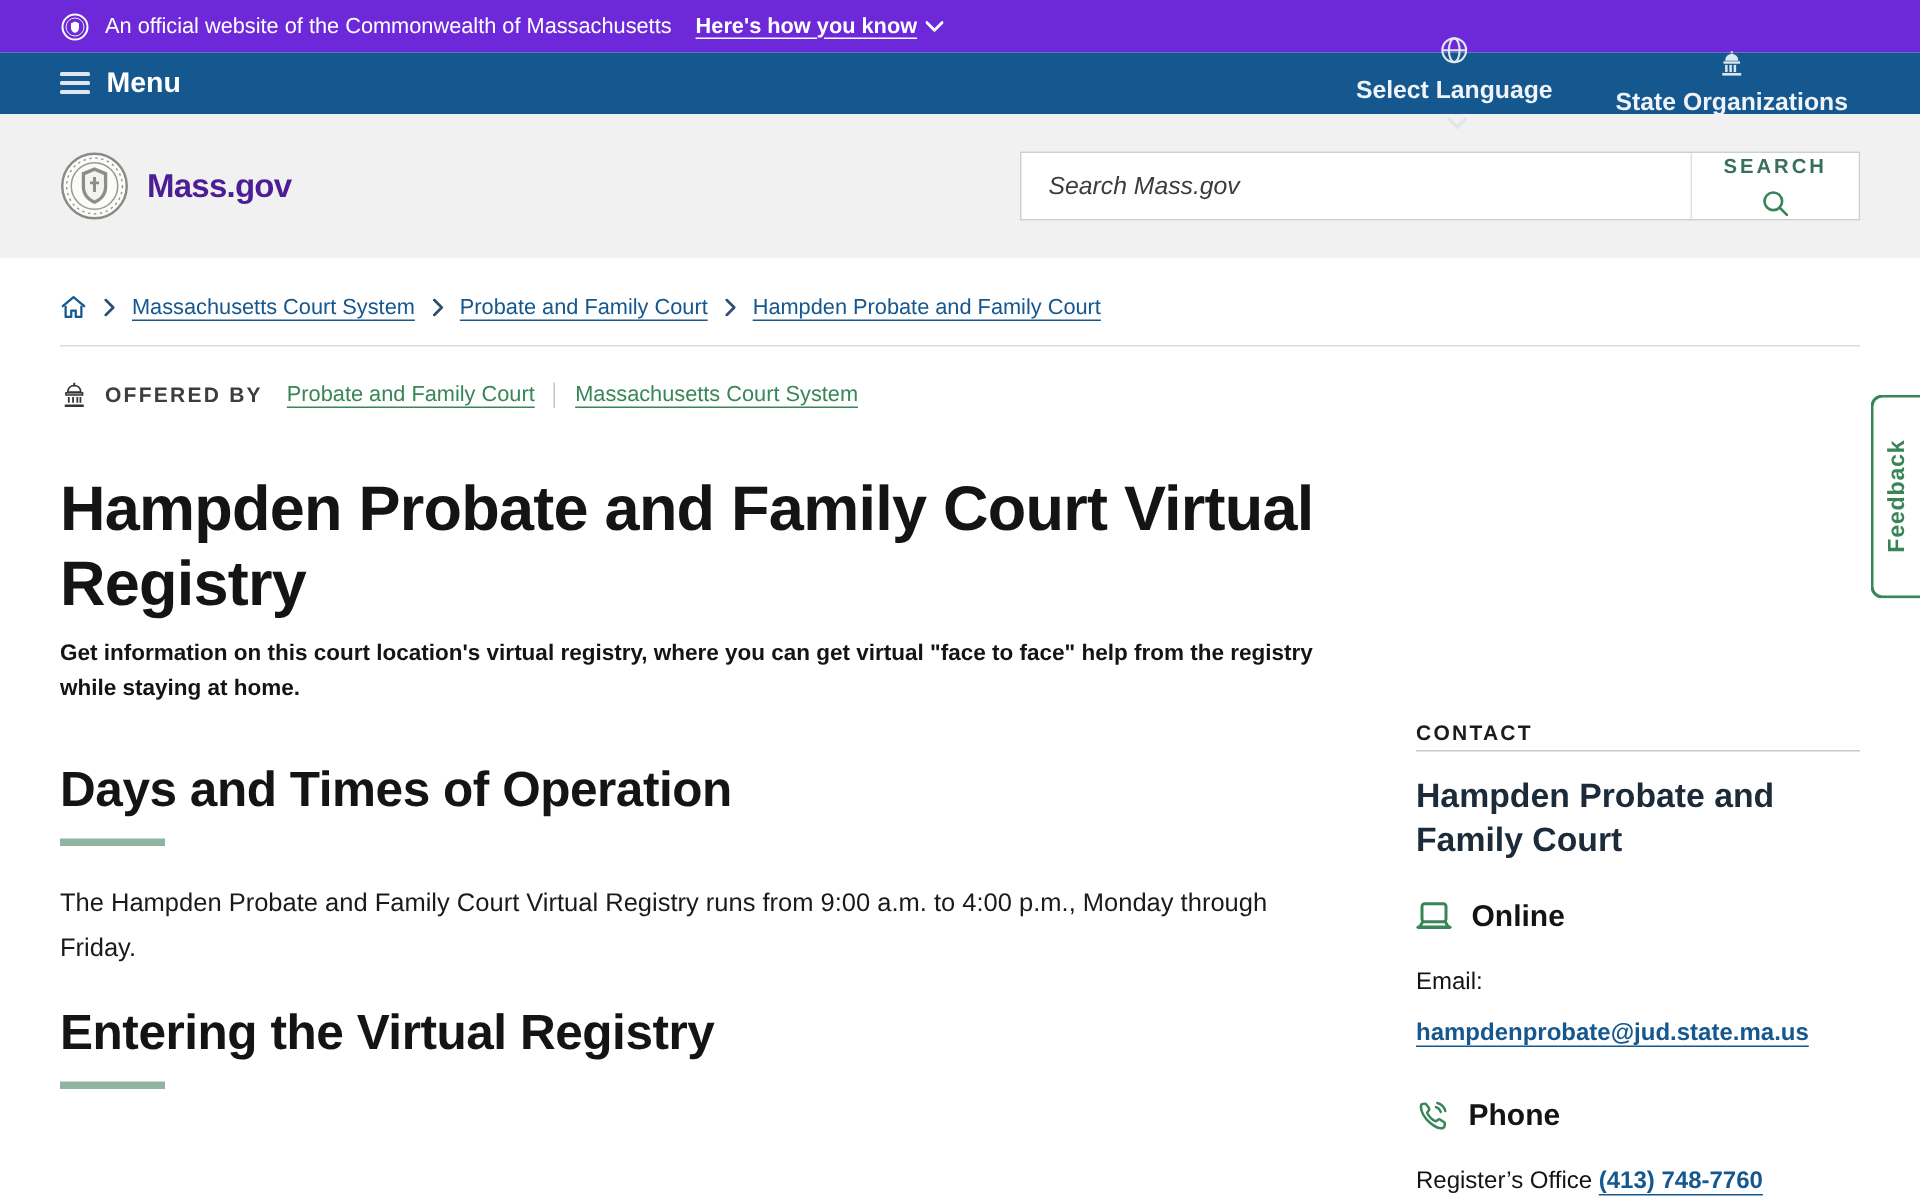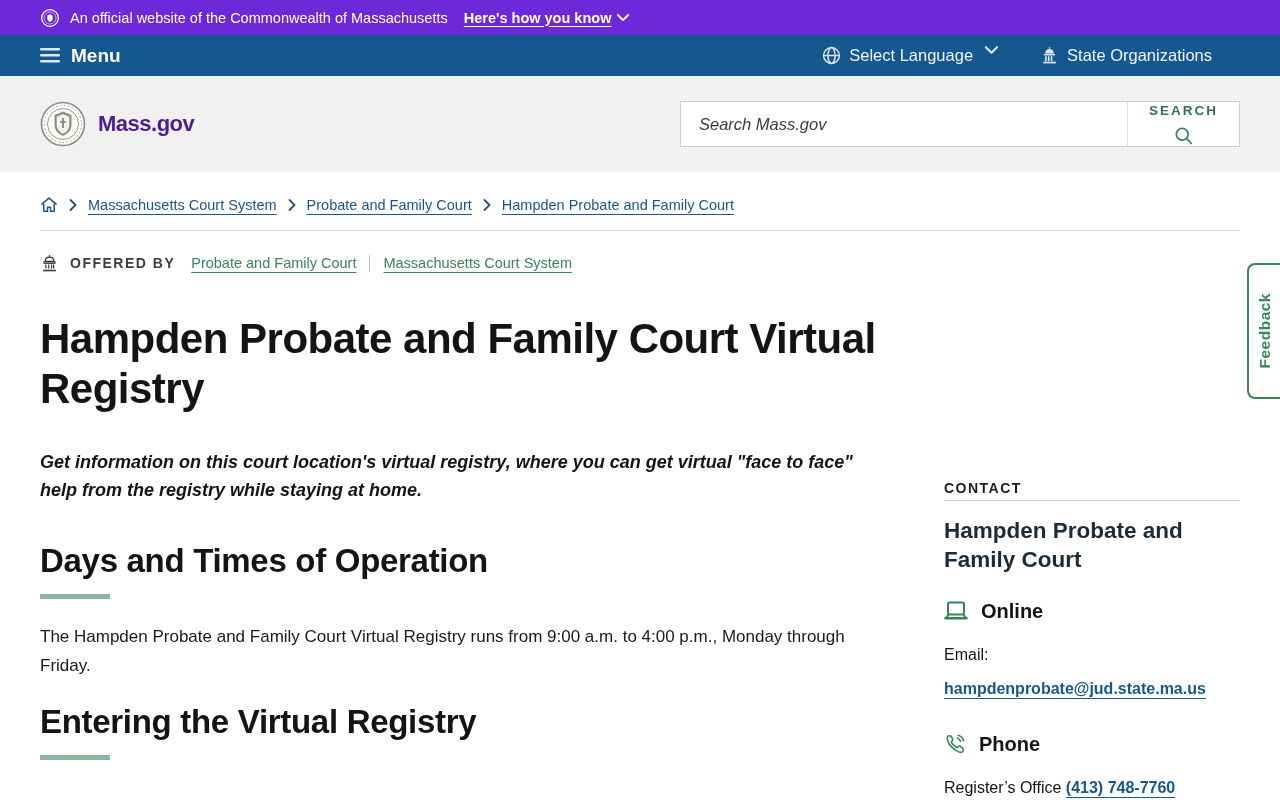--- a/index.html
+++ b/index.html
@@ -21,25 +21,25 @@
   }
   .banner .seal-icon { display:flex; margin-right:10px; }
   .banner-link {
     margin-left:16px; font-weight:700; text-decoration:underline;
     text-underline-offset:3px; display:flex; align-items:center; gap:6px; color:#fff;
   }
 
   
   .navbar {
     background:#15578f; color:#fff; height:41px;
-    display:flex; align-items:center; padding:0 68px 0 40px;
+    display:flex; align-items:center; padding:0 48px 0 40px;
   }
   .menu-button { display:flex; align-items:center; gap:11px; font-size:19px; font-weight:700; color:#fff; }
   .nav-right { margin-left:auto; display:flex; align-items:center; gap:42px; }
-  .nav-item { display:flex; align-items:flex-start; gap:8px; font-size:16.5px; font-weight:400; color:#f0f4f8; }
+  .nav-item { display:flex; align-items:center; gap:8px; font-size:16.5px; font-weight:700; color:#f0f4f8;flex-direction:column; }
 
   
   .site-header {
     background:#f1f1f1; height:96px;
     display:flex; align-items:center; padding:0 40px;
   }
   .logo { display:flex; align-items:center; gap:12px; }
   .logo-text { font-size:22px; font-weight:700; color:#4c1d95; letter-spacing:-0.5px; }
   .search-bar {
     margin-left:auto; width:560px; height:46px;
@@ -77,22 +77,22 @@
   
   .content { display:flex; padding:0 40px; align-items:flex-start; }
   .main-col { width:868px; }
   .aside-col { margin-left:auto; width:296px; padding-top:208px; }
 
   .page-title {
     margin-top:42px; font-size:42px; font-weight:700; color:#141414;
     letter-spacing:-0.5px; line-height:1.2;
   }
   .page-subtitle {
-    margin-top:34px; font-size:18px; font-weight:700; color:#141414;
-    line-height:1.55; max-width:840px;font-style:italic;
+    margin-top:9px; font-size:15px; font-weight:700; color:#141414;
+    line-height:1.55; max-width:840px;
   }
   .section-heading { font-size:33px; font-weight:700; color:#141414; letter-spacing:-0.3px; }
   .section-one { margin-top:37px; }
   .section-two { margin-top:23px; }
   .heading-accent { width:70px; height:5px; background:#8fb5a0; margin-top:14px; }
   .section-body { margin-top:23px; font-size:17px; line-height:1.72; color:#1a1a1a; max-width:822px; }
 
   
   .contact-label {
     font-size:14px; font-weight:700; letter-spacing:1.5px; color:#1c1c1c;

